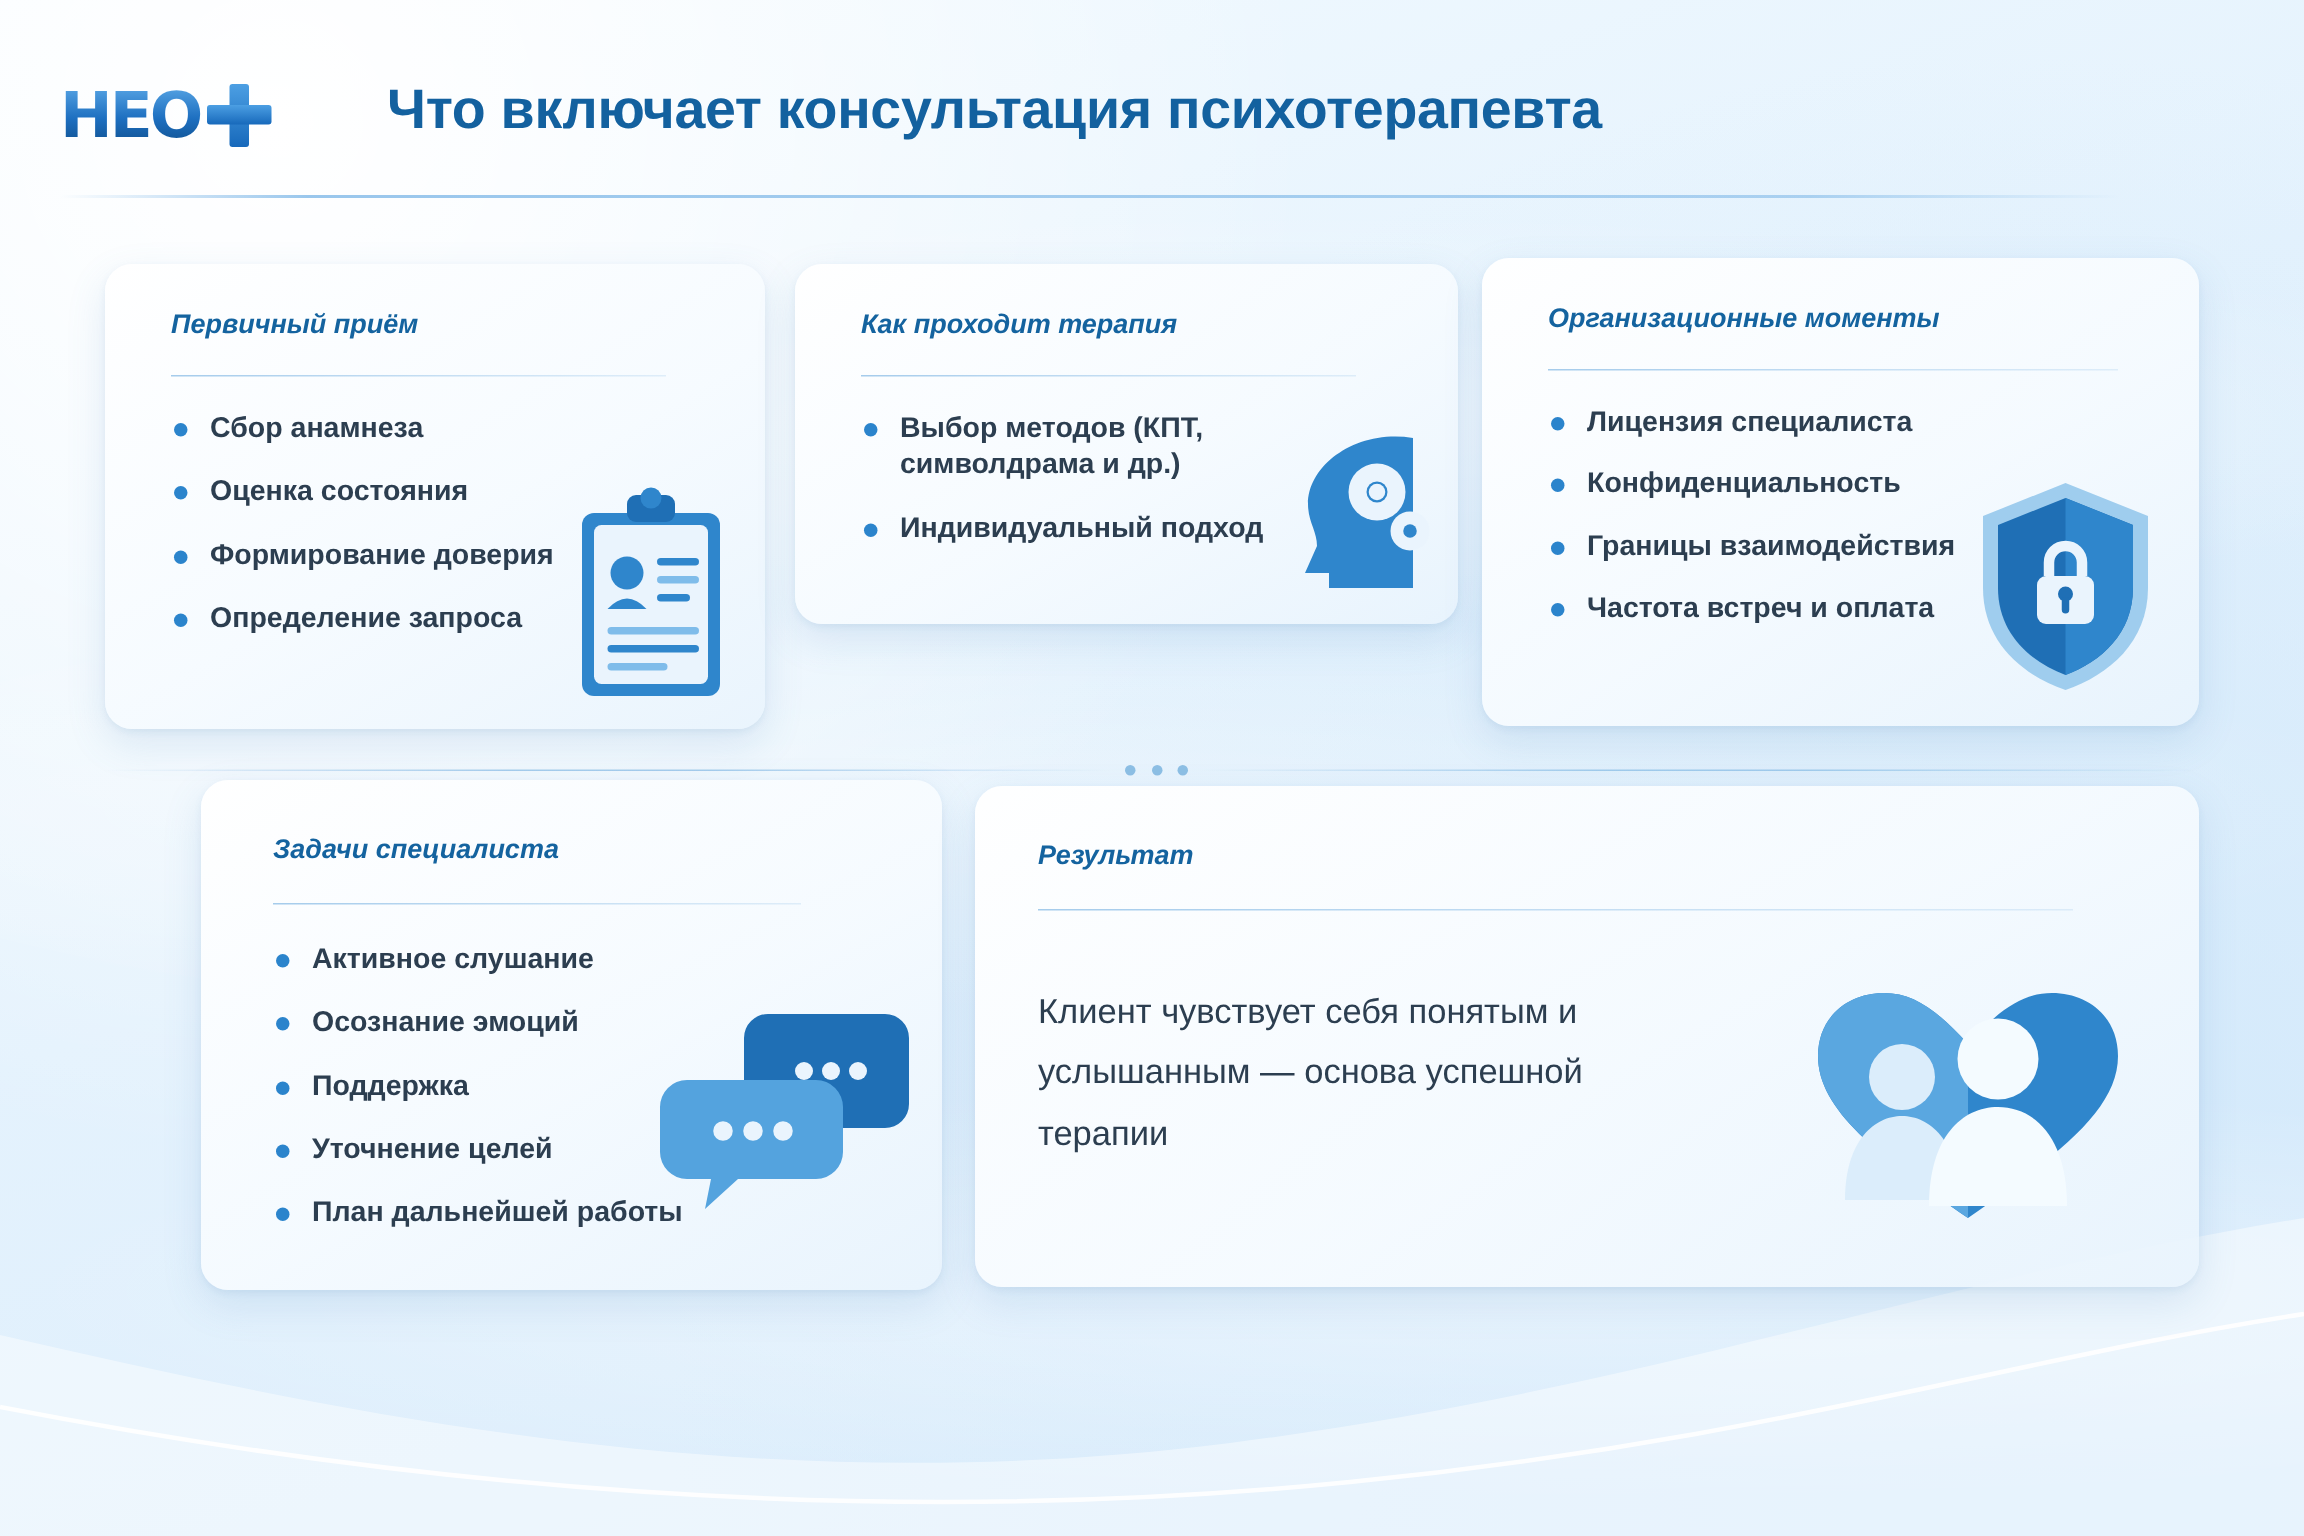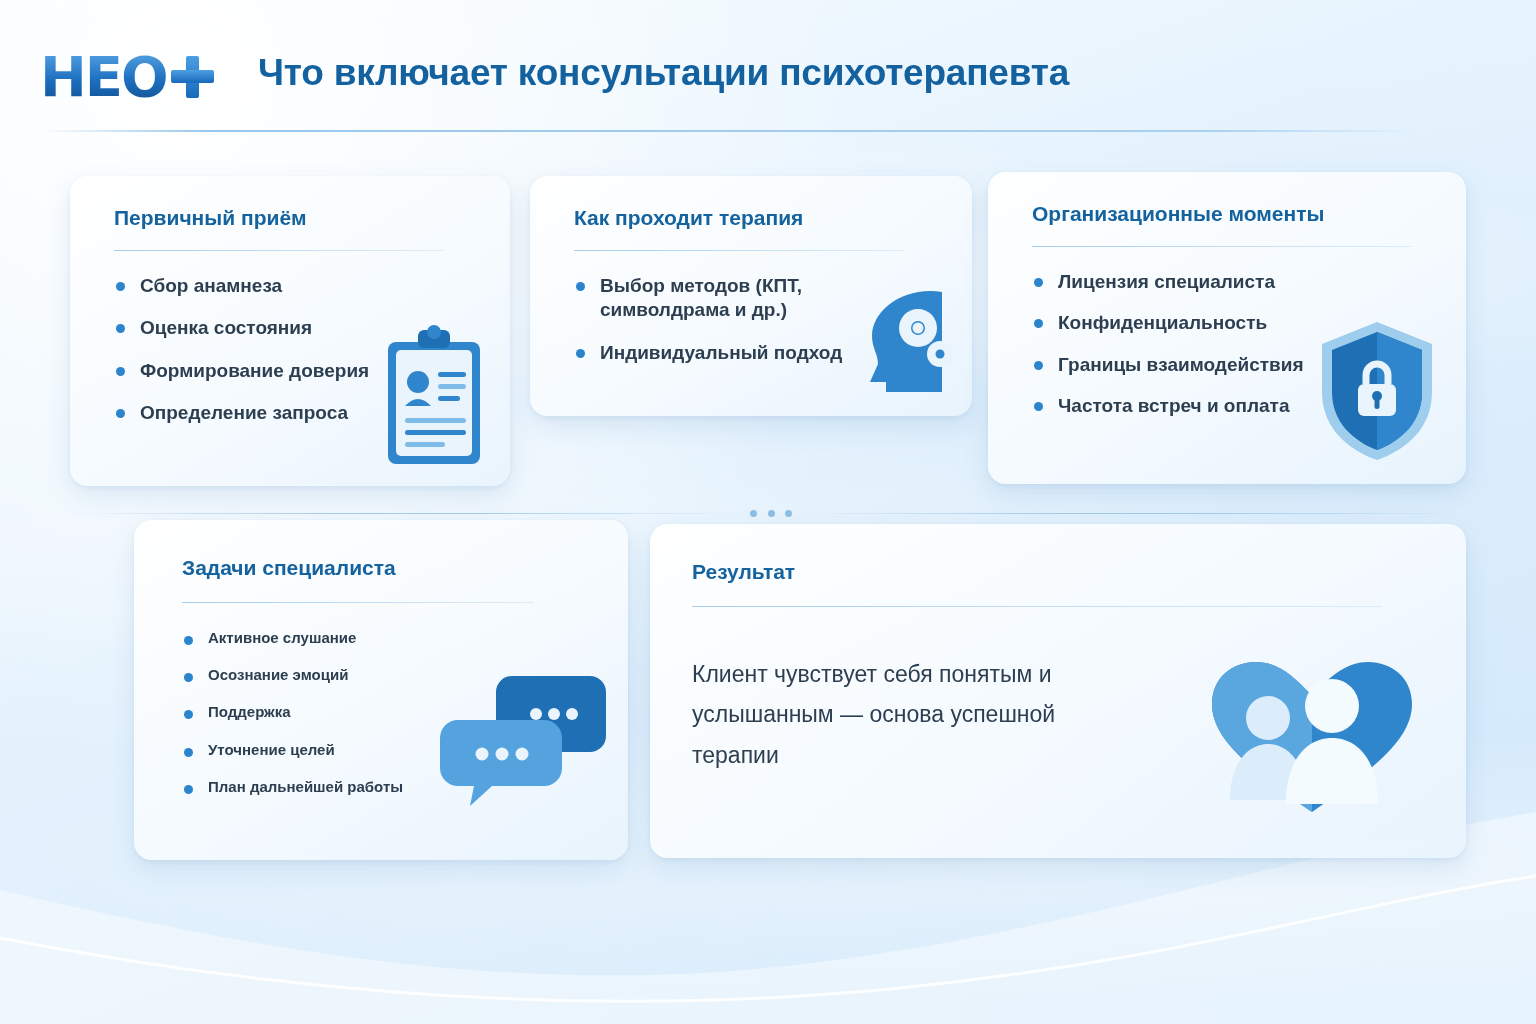--- a/index.html
+++ b/index.html
@@ -51,21 +51,21 @@
   }
   .logo {
     position: absolute;
     left: 0;
     top: 6px;
     display: flex;
     align-items: center;
     height: 66px;
   }
   .logo-text {
-    font-size: 56px;
+    font-size: 42px;
     font-weight: bold;
     letter-spacing: -2px;
     line-height: 1;
     background: linear-gradient(180deg, #5aa7e6 0%, #1d6fc0 55%, #10508f 100%);
     -webkit-background-clip: text;
     background-clip: text;
     color: transparent;
     font-family: "DejaVu Sans", sans-serif;
     text-align: right;
   }
@@ -107,24 +107,25 @@
     position: absolute;
     border-radius: 18px;
     background: linear-gradient(150deg, rgba(255,255,255,.97) 0%, rgba(246,251,255,.93) 55%, rgba(233,244,253,.9) 100%);
     box-shadow: 0 10px 26px rgba(90,140,190,.16), 0 2px 5px rgba(90,140,190,.10);
     overflow: hidden;
   }
   .card-title {
     position: absolute;
     left: 44px;
     top: 30px;
-    font-size: 21px;
+    font-size: 18px;
     font-weight: bold;
     color: #14639f;
     white-space: nowrap;
+    font-style: italic;
   }
   .card-rule {
     position: absolute;
     left: 44px;
     top: 74px;
     height: 1px;
     background: linear-gradient(90deg, rgba(150,195,232,.85) 0%, rgba(150,195,232,.25) 100%);
   }
   .bullets {
     position: absolute;
@@ -160,21 +161,21 @@
   #card-therapy  { left: 530px; top: 176px; width: 442px; height: 240px; }
   #card-org      { left: 988px; top: 172px; width: 478px; height: 312px; }
   #card-tasks    { left: 134px; top: 520px; width: 494px; height: 340px; }
   #card-result   { left: 650px; top: 524px; width: 816px; height: 334px; }
 
   #card-therapy .bullets li { max-width: 268px; }
   #card-org .bullets li { max-width: 300px; margin-bottom: 17px; }
   #card-tasks .card-title { left: 48px; top: 36px; }
   #card-tasks .card-rule { left: 48px; top: 82px; }
   #card-tasks .bullets { left: 48px; top: 108px; }
-  #card-tasks .bullets li { font-size: 15px; margin-bottom: 18px; }
+  #card-tasks .bullets li { font-size: 19px; margin-bottom: 18px; }
   #card-result .card-title { left: 42px; top: 36px; }
   #card-result .card-rule { left: 42px; top: 82px; }
 
   .result-text {
     position: absolute;
     left: 42px;
     top: 130px;
     width: 410px;
     font-size: 23px;
     line-height: 1.75;
@@ -234,21 +235,21 @@
   <svg class="swoosh" style="left:0;top:700px;" width="1536" height="324" viewBox="0 0 1536 324">
     <path d="M0 190 C 260 250, 520 300, 820 262 C 1100 226, 1300 150, 1536 112 L1536 324 L0 324 Z" fill="rgba(255,255,255,.45)"></path>
     <path d="M0 238 C 300 296, 600 318, 900 288 C 1180 260, 1340 206, 1536 176" fill="none" stroke="rgba(255,255,255,.9)" stroke-width="3"></path>
   </svg>
 
   <div class="header">
     <div class="logo">
       <span class="logo-text">HEO</span>
       <span class="logo-plus"></span>
     </div>
-    <div class="header-title">Что включает консультации психотерапевта</div>
+    <div class="header-title">Что включает консультация психотерапевта</div>
     <div class="header-rule"></div>
   </div>
 
   <div class="card" id="card-primary">
     <div class="card-title">Первичный приём</div>
     <div class="card-rule" style="width:330px;"></div>
     <ul class="bullets">
       <li>Сбор анамнеза</li>
       <li>Оценка состояния</li>
       <li>Формирование доверия</li>

